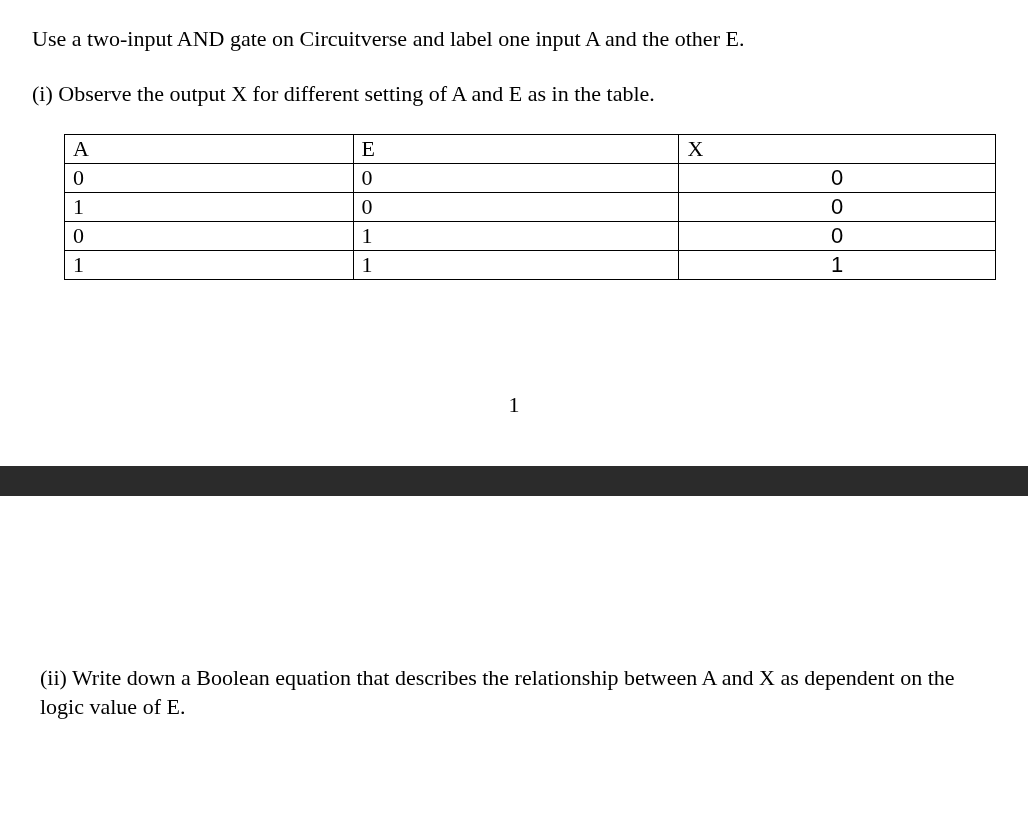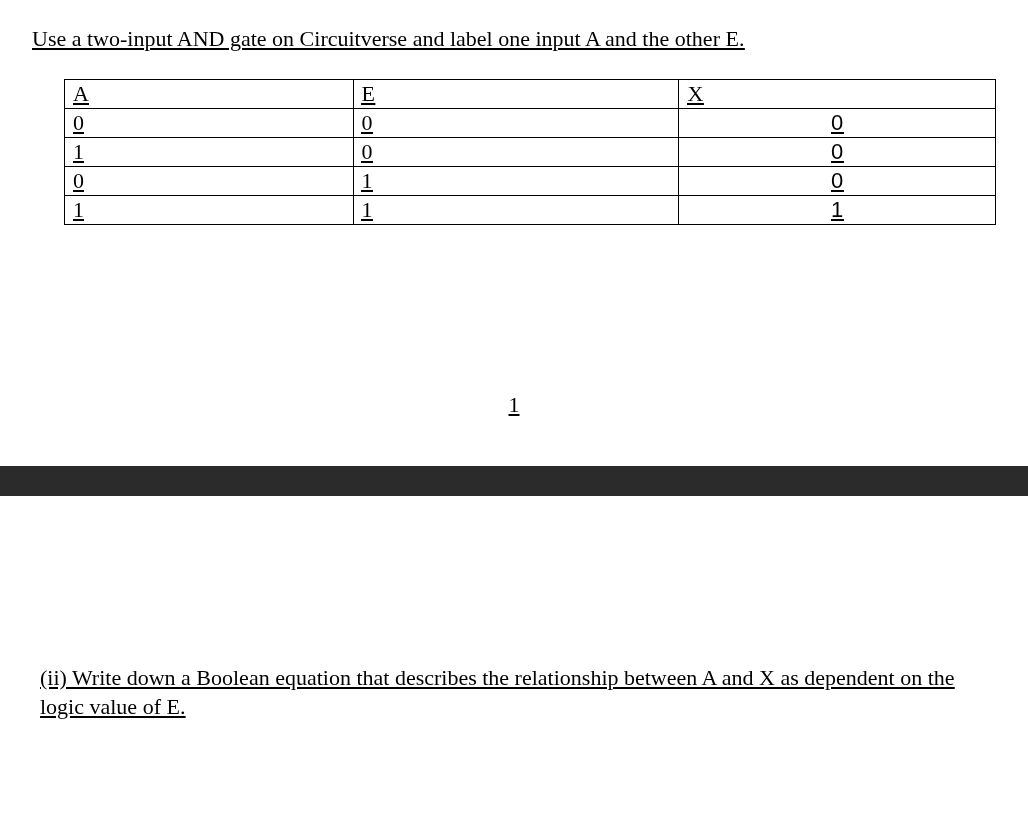--- a/index.html
+++ b/index.html
@@ -1,19 +1,18 @@
 <!DOCTYPE html>
 <html><head>
   <meta charset="utf-8">
   <style>
     * {
       margin: 0;
       padding: 0;
       box-sizing: border-box;
-      text-decoration: underline;
     }
     body {
       font-family: "Times New Roman", Times, serif;
       font-size: 22px;
       color: #000;
       background: #fff;
       width: 1028px;
       height: 818px;
       position: relative;
     }
@@ -79,20 +78,21 @@
     }
     .para-bottom {
       line-height: 1.3;
     }
   </style>
 </head>
 <body>
 
 <div class="content-top">
   <p class="para">Use a two-input AND gate on Circuitverse and label one input A and the other E.</p>
+  <p class="para">(i) Observe the output X for different setting of A and E as in the table.</p>
 
   <table class="truth-table">
     <thead>
       <tr>
         <th class="col-a">A</th>
         <th class="col-e">E</th>
         <th class="col-x-h">X</th>
       </tr>
     </thead>
     <tbody>

